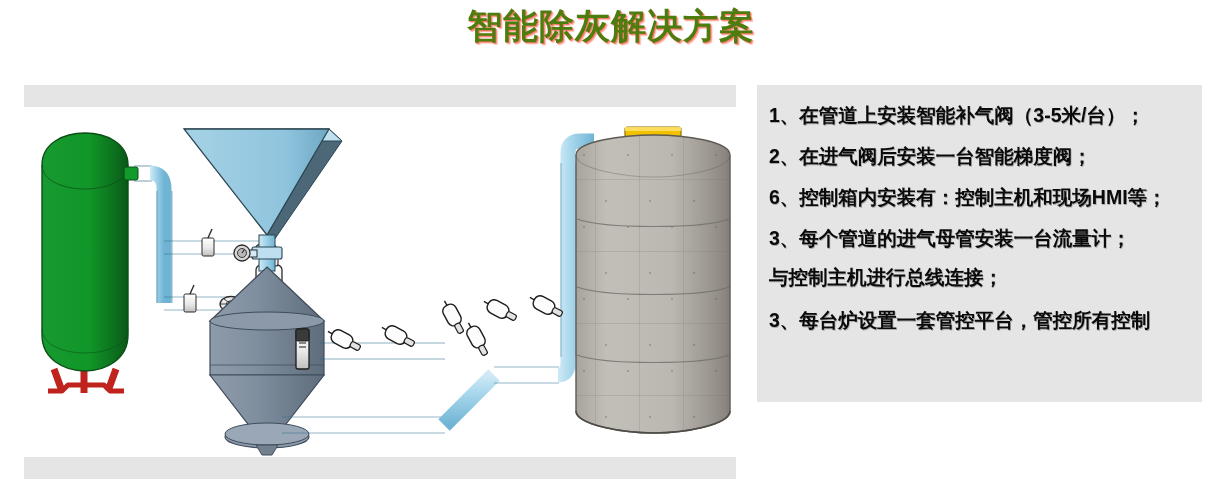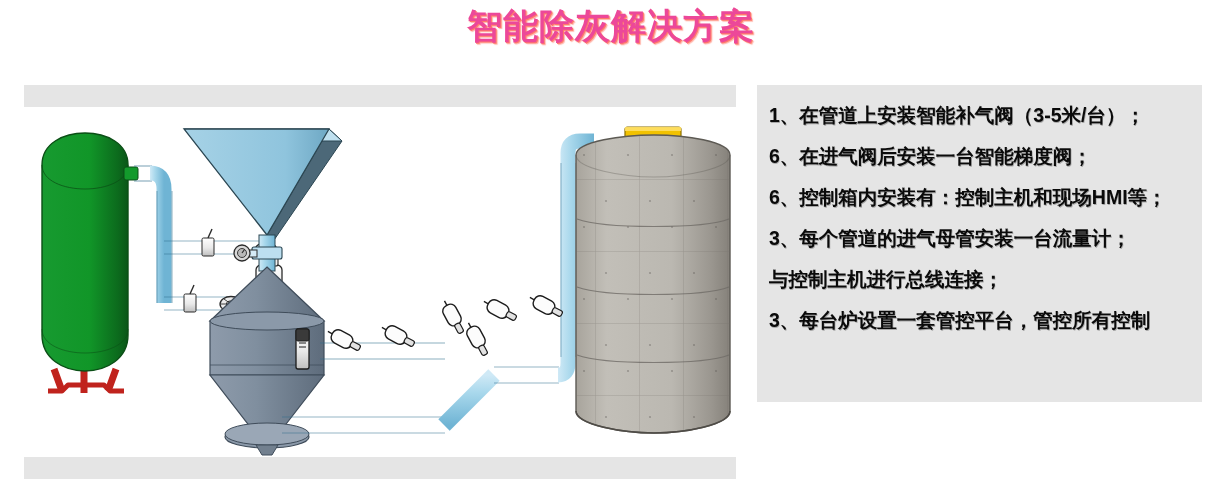--- a/index.html
+++ b/index.html
@@ -18,21 +18,21 @@
   
   #page-title {
     position: absolute;
     left: 0;
     top: 4px;
     width: 1222px;
     text-align: center;
     font-size: 35px;
     font-weight: bold;
     letter-spacing: 1px;
-    color: #ec4899;
+    color: #4d7c0f;
     text-shadow: 1px 1px 0 #ff7a6a, 2px 2px 1px rgba(255,120,100,.55);
     line-height: 44px;
     white-space: nowrap;
   }
 
   
   #diagram-panel {
     position: absolute;
     left: 24px;
     top: 85px;
@@ -66,21 +66,21 @@
     width: 424px;
   }
   .spec-line {
     font-size: 19.5px;
     font-weight: bold;
     color: #0a0a0a;
     line-height: 41px;
     white-space: nowrap;
     text-shadow: 0.6px 0.6px 0 rgba(120,120,120,.55);
   }
-  .spec-cont { padding-left: 0; }
+  .spec-cont { padding-left: 0; font-family: Liberation Mono, monospace; }
 </style>
 </head>
 <body>
 
 <div id="page-title">智能除灰解决方案</div>
 
 <div id="diagram-panel">
   <div id="diagram-canvas">
 
     <svg id="diagram-svg" width="712" height="350" viewBox="0 0 712 350">
@@ -311,19 +311,19 @@
         <path d="M552 304 C552 318, 600 326, 630 326 C660 326, 706 318, 706 304" fill="none" stroke="#4f4c47" stroke-width="1.6"></path>
       </g>
     </svg>
 
   </div>
 </div>
 
 <div id="spec-panel">
   <div id="spec-list">
     <div class="spec-line">1、在管道上安装智能补气阀（3-5米/台）；</div>
-    <div class="spec-line">6、在进气阀后安装一台智能梯度阀；</div>
+    <div class="spec-line">2、在进气阀后安装一台智能梯度阀；</div>
     <div class="spec-line">6、控制箱内安装有：控制主机和现场HMI等；</div>
     <div class="spec-line">3、每个管道的进气母管安装一台流量计；</div>
     <div class="spec-line spec-cont">与控制主机进行总线连接；</div>
     <div class="spec-line">3、每台炉设置一套管控平台，管控所有控制</div>
   </div>
 </div>
 
 </body></html>

